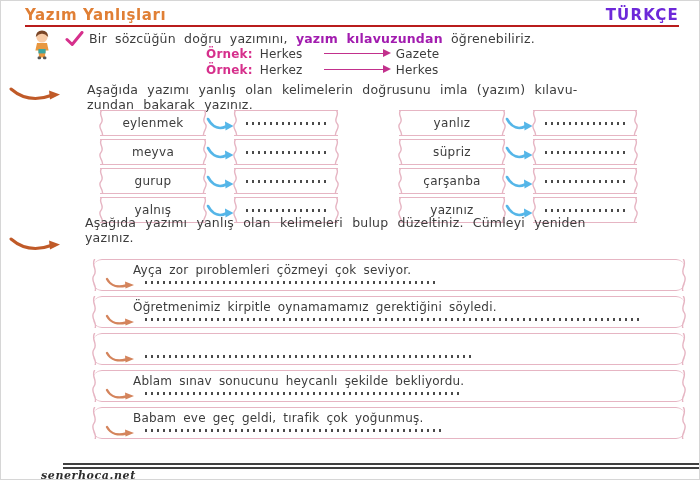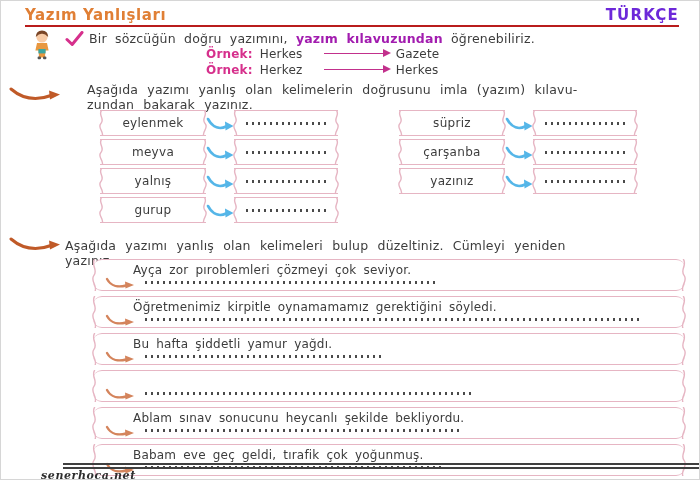--- a/index.html
+++ b/index.html
@@ -22,21 +22,21 @@
   .ex-row{display:flex;align-items:center;height:15px;margin-bottom:1px;font-size:12px;letter-spacing:.2px;}
   .ex-label{color:#d6308c;font-weight:600;margin-right:7px;}
   .ex-wrong{width:60px;}
   .ex-arrow{position:relative;height:1.8px;background:#c2308c;width:60px;margin:0 12px 0 4px;}
   .ex-arrow::after{content:"";position:absolute;right:-7px;top:-3.6px;
     border-left:8px solid #c2308c;border-top:4.5px solid transparent;border-bottom:4.5px solid transparent;}
   
   .sec-arrow{position:absolute;left:8px;width:52px;height:17px;}
   .sa1{top:85px;} .sa2{top:235px;}
   .instruction{position:absolute;left:64px;width:614px;font-size:12.5px;line-height:15px;letter-spacing:.2px;word-spacing:5px;}
-  .in1{top:81px;margin-left:22px;} .in2{top:237px;}
+  .in1{top:81px;margin-left:22px;} .in2{top:214px;margin-left:20px;}
   
   .wavy{position:relative;border-top:1.4px solid #e6b5c3;border-bottom:1.4px solid #e6b5c3;background:#fff;}
   .edge{position:absolute;top:-1.4px;height:calc(100% + 2.8px);width:7px;}
   .edge-l{left:-3px;}
   .edge-r{right:-3px;transform:scaleX(-1);}
   
   .wgrid{position:absolute;left:99px;top:110px;display:flex;gap:61px;}
   .wcol{display:flex;flex-direction:column;gap:5px;}
   .wrow{display:flex;align-items:center;height:24px;}
   .wbox{width:106px;height:24px;display:flex;align-items:center;justify-content:center;font-size:12px;letter-spacing:.3px;}
@@ -151,45 +151,45 @@
           <svg class="edge edge-l" viewBox="0 0 8 24" preserveAspectRatio="none">
             <path d="M5.5 0 C0.5 4 9.5 8 4.5 12 C-0.5 16 9.5 20 5.5 24" fill="none" stroke="#e6b5c3" stroke-width="1.4" vector-effect="non-scaling-stroke"></path>
           </svg>
           <svg class="edge edge-r" viewBox="0 0 8 24" preserveAspectRatio="none">
             <path d="M5.5 0 C0.5 4 9.5 8 4.5 12 C-0.5 16 9.5 20 5.5 24" fill="none" stroke="#e6b5c3" stroke-width="1.4" vector-effect="non-scaling-stroke"></path>
           </svg>
         </div>
     </div>
     <div class="wrow">
       <div class="wbox wavy">
+          <span>gurup</span>
+          <svg class="edge edge-l" viewBox="0 0 8 24" preserveAspectRatio="none">
+            <path d="M5.5 0 C0.5 4 9.5 8 4.5 12 C-0.5 16 9.5 20 5.5 24" fill="none" stroke="#e6b5c3" stroke-width="1.4" vector-effect="non-scaling-stroke"></path>
+          </svg>
+          <svg class="edge edge-r" viewBox="0 0 8 24" preserveAspectRatio="none">
+            <path d="M5.5 0 C0.5 4 9.5 8 4.5 12 C-0.5 16 9.5 20 5.5 24" fill="none" stroke="#e6b5c3" stroke-width="1.4" vector-effect="non-scaling-stroke"></path>
+          </svg>
+        </div>
+      <span class="arr-blue"><svg width="28" height="17" viewBox="0 0 28 17">
+            <path d="M2 3 C7 12 14 13.5 20 10.5" fill="none" stroke="#55b6e8" stroke-width="2.6" stroke-linecap="round"></path>
+            <polygon points="19,5.5 27.5,10 19.5,14.5" fill="#55b6e8"></polygon>
+          </svg></span>
+      <div class="abox wavy">
+          <span class="dots w80"></span>
+          <svg class="edge edge-l" viewBox="0 0 8 24" preserveAspectRatio="none">
+            <path d="M5.5 0 C0.5 4 9.5 8 4.5 12 C-0.5 16 9.5 20 5.5 24" fill="none" stroke="#e6b5c3" stroke-width="1.4" vector-effect="non-scaling-stroke"></path>
+          </svg>
+          <svg class="edge edge-r" viewBox="0 0 8 24" preserveAspectRatio="none">
+            <path d="M5.5 0 C0.5 4 9.5 8 4.5 12 C-0.5 16 9.5 20 5.5 24" fill="none" stroke="#e6b5c3" stroke-width="1.4" vector-effect="non-scaling-stroke"></path>
+          </svg>
+        </div>
+    </div>
+    <div class="wrow">
+      <div class="wbox wavy">
           <span>yalnış</span>
-          <svg class="edge edge-l" viewBox="0 0 8 24" preserveAspectRatio="none">
-            <path d="M5.5 0 C0.5 4 9.5 8 4.5 12 C-0.5 16 9.5 20 5.5 24" fill="none" stroke="#e6b5c3" stroke-width="1.4" vector-effect="non-scaling-stroke"></path>
-          </svg>
-          <svg class="edge edge-r" viewBox="0 0 8 24" preserveAspectRatio="none">
-            <path d="M5.5 0 C0.5 4 9.5 8 4.5 12 C-0.5 16 9.5 20 5.5 24" fill="none" stroke="#e6b5c3" stroke-width="1.4" vector-effect="non-scaling-stroke"></path>
-          </svg>
-        </div>
-      <span class="arr-blue"><svg width="28" height="17" viewBox="0 0 28 17">
-            <path d="M2 3 C7 12 14 13.5 20 10.5" fill="none" stroke="#55b6e8" stroke-width="2.6" stroke-linecap="round"></path>
-            <polygon points="19,5.5 27.5,10 19.5,14.5" fill="#55b6e8"></polygon>
-          </svg></span>
-      <div class="abox wavy">
-          <span class="dots w80"></span>
-          <svg class="edge edge-l" viewBox="0 0 8 24" preserveAspectRatio="none">
-            <path d="M5.5 0 C0.5 4 9.5 8 4.5 12 C-0.5 16 9.5 20 5.5 24" fill="none" stroke="#e6b5c3" stroke-width="1.4" vector-effect="non-scaling-stroke"></path>
-          </svg>
-          <svg class="edge edge-r" viewBox="0 0 8 24" preserveAspectRatio="none">
-            <path d="M5.5 0 C0.5 4 9.5 8 4.5 12 C-0.5 16 9.5 20 5.5 24" fill="none" stroke="#e6b5c3" stroke-width="1.4" vector-effect="non-scaling-stroke"></path>
-          </svg>
-        </div>
-    </div>
-    <div class="wrow">
-      <div class="wbox wavy">
-          <span>gurup</span>
           <svg class="edge edge-l" viewBox="0 0 8 24" preserveAspectRatio="none">
             <path d="M5.5 0 C0.5 4 9.5 8 4.5 12 C-0.5 16 9.5 20 5.5 24" fill="none" stroke="#e6b5c3" stroke-width="1.4" vector-effect="non-scaling-stroke"></path>
           </svg>
           <svg class="edge edge-r" viewBox="0 0 8 24" preserveAspectRatio="none">
             <path d="M5.5 0 C0.5 4 9.5 8 4.5 12 C-0.5 16 9.5 20 5.5 24" fill="none" stroke="#e6b5c3" stroke-width="1.4" vector-effect="non-scaling-stroke"></path>
           </svg>
         </div>
       <span class="arr-blue"><svg width="28" height="17" viewBox="0 0 28 17">
             <path d="M2 3 C7 12 14 13.5 20 10.5" fill="none" stroke="#55b6e8" stroke-width="2.6" stroke-linecap="round"></path>
             <polygon points="19,5.5 27.5,10 19.5,14.5" fill="#55b6e8"></polygon>
@@ -199,20 +199,44 @@
           <svg class="edge edge-l" viewBox="0 0 8 24" preserveAspectRatio="none">
             <path d="M5.5 0 C0.5 4 9.5 8 4.5 12 C-0.5 16 9.5 20 5.5 24" fill="none" stroke="#e6b5c3" stroke-width="1.4" vector-effect="non-scaling-stroke"></path>
           </svg>
           <svg class="edge edge-r" viewBox="0 0 8 24" preserveAspectRatio="none">
             <path d="M5.5 0 C0.5 4 9.5 8 4.5 12 C-0.5 16 9.5 20 5.5 24" fill="none" stroke="#e6b5c3" stroke-width="1.4" vector-effect="non-scaling-stroke"></path>
           </svg>
         </div>
     </div>
   </div>
   <div class="wcol">
+    <div class="wrow">
+      <div class="wbox wavy">
+          <span>yanlız</span>
+          <svg class="edge edge-l" viewBox="0 0 8 24" preserveAspectRatio="none">
+            <path d="M5.5 0 C0.5 4 9.5 8 4.5 12 C-0.5 16 9.5 20 5.5 24" fill="none" stroke="#e6b5c3" stroke-width="1.4" vector-effect="non-scaling-stroke"></path>
+          </svg>
+          <svg class="edge edge-r" viewBox="0 0 8 24" preserveAspectRatio="none">
+            <path d="M5.5 0 C0.5 4 9.5 8 4.5 12 C-0.5 16 9.5 20 5.5 24" fill="none" stroke="#e6b5c3" stroke-width="1.4" vector-effect="non-scaling-stroke"></path>
+          </svg>
+        </div>
+      <span class="arr-blue"><svg width="28" height="17" viewBox="0 0 28 17">
+            <path d="M2 3 C7 12 14 13.5 20 10.5" fill="none" stroke="#55b6e8" stroke-width="2.6" stroke-linecap="round"></path>
+            <polygon points="19,5.5 27.5,10 19.5,14.5" fill="#55b6e8"></polygon>
+          </svg></span>
+      <div class="abox wavy">
+          <span class="dots w80"></span>
+          <svg class="edge edge-l" viewBox="0 0 8 24" preserveAspectRatio="none">
+            <path d="M5.5 0 C0.5 4 9.5 8 4.5 12 C-0.5 16 9.5 20 5.5 24" fill="none" stroke="#e6b5c3" stroke-width="1.4" vector-effect="non-scaling-stroke"></path>
+          </svg>
+          <svg class="edge edge-r" viewBox="0 0 8 24" preserveAspectRatio="none">
+            <path d="M5.5 0 C0.5 4 9.5 8 4.5 12 C-0.5 16 9.5 20 5.5 24" fill="none" stroke="#e6b5c3" stroke-width="1.4" vector-effect="non-scaling-stroke"></path>
+          </svg>
+        </div>
+    </div>
     <div class="wrow">
       <div class="wbox wavy">
           <span>süpriz</span>
           <svg class="edge edge-l" viewBox="0 0 8 24" preserveAspectRatio="none">
             <path d="M5.5 0 C0.5 4 9.5 8 4.5 12 C-0.5 16 9.5 20 5.5 24" fill="none" stroke="#e6b5c3" stroke-width="1.4" vector-effect="non-scaling-stroke"></path>
           </svg>
           <svg class="edge edge-r" viewBox="0 0 8 24" preserveAspectRatio="none">
             <path d="M5.5 0 C0.5 4 9.5 8 4.5 12 C-0.5 16 9.5 20 5.5 24" fill="none" stroke="#e6b5c3" stroke-width="1.4" vector-effect="non-scaling-stroke"></path>
           </svg>
         </div>
@@ -313,34 +337,20 @@
         </svg></span>
     <span class="dots sdots d1"></span>
   <svg class="edge edge-l" viewBox="0 0 8 24" preserveAspectRatio="none">
         <path d="M5.5 0 C0.5 4 9.5 8 4.5 12 C-0.5 16 9.5 20 5.5 24" fill="none" stroke="#e6b5c3" stroke-width="1.4" vector-effect="non-scaling-stroke"></path>
       </svg>
       <svg class="edge edge-r" viewBox="0 0 8 24" preserveAspectRatio="none">
         <path d="M5.5 0 C0.5 4 9.5 8 4.5 12 C-0.5 16 9.5 20 5.5 24" fill="none" stroke="#e6b5c3" stroke-width="1.4" vector-effect="non-scaling-stroke"></path>
       </svg>
     </div>
   <div class="sbox wavy">
-    <div class="stxt">Bu hafta şiddetli yamur yağdı.</div>
-    <span class="arr-sent"><svg width="30" height="13" viewBox="0 0 30 13">
-          <path d="M2 2 C6 9.5 14 10.5 21 8.5" fill="none" stroke="#d4845c" stroke-width="2.4" stroke-linecap="round"></path>
-          <polygon points="20,4.5 29,8 20.5,11.5" fill="#d4845c"></polygon>
-        </svg></span>
-    <span class="dots sdots d2"></span>
-  <svg class="edge edge-l" viewBox="0 0 8 24" preserveAspectRatio="none">
-        <path d="M5.5 0 C0.5 4 9.5 8 4.5 12 C-0.5 16 9.5 20 5.5 24" fill="none" stroke="#e6b5c3" stroke-width="1.4" vector-effect="non-scaling-stroke"></path>
-      </svg>
-      <svg class="edge edge-r" viewBox="0 0 8 24" preserveAspectRatio="none">
-        <path d="M5.5 0 C0.5 4 9.5 8 4.5 12 C-0.5 16 9.5 20 5.5 24" fill="none" stroke="#e6b5c3" stroke-width="1.4" vector-effect="non-scaling-stroke"></path>
-      </svg>
-    </div>
-  <div class="sbox wavy">
     <span class="arr-sent"><svg width="30" height="13" viewBox="0 0 30 13">
           <path d="M2 2 C6 9.5 14 10.5 21 8.5" fill="none" stroke="#d4845c" stroke-width="2.4" stroke-linecap="round"></path>
           <polygon points="20,4.5 29,8 20.5,11.5" fill="#d4845c"></polygon>
         </svg></span>
     <span class="dots sdots d3"></span>
   <svg class="edge edge-l" viewBox="0 0 8 24" preserveAspectRatio="none">
         <path d="M5.5 0 C0.5 4 9.5 8 4.5 12 C-0.5 16 9.5 20 5.5 24" fill="none" stroke="#e6b5c3" stroke-width="1.4" vector-effect="non-scaling-stroke"></path>
       </svg>
       <svg class="edge edge-r" viewBox="0 0 8 24" preserveAspectRatio="none">
         <path d="M5.5 0 C0.5 4 9.5 8 4.5 12 C-0.5 16 9.5 20 5.5 24" fill="none" stroke="#e6b5c3" stroke-width="1.4" vector-effect="non-scaling-stroke"></path>

